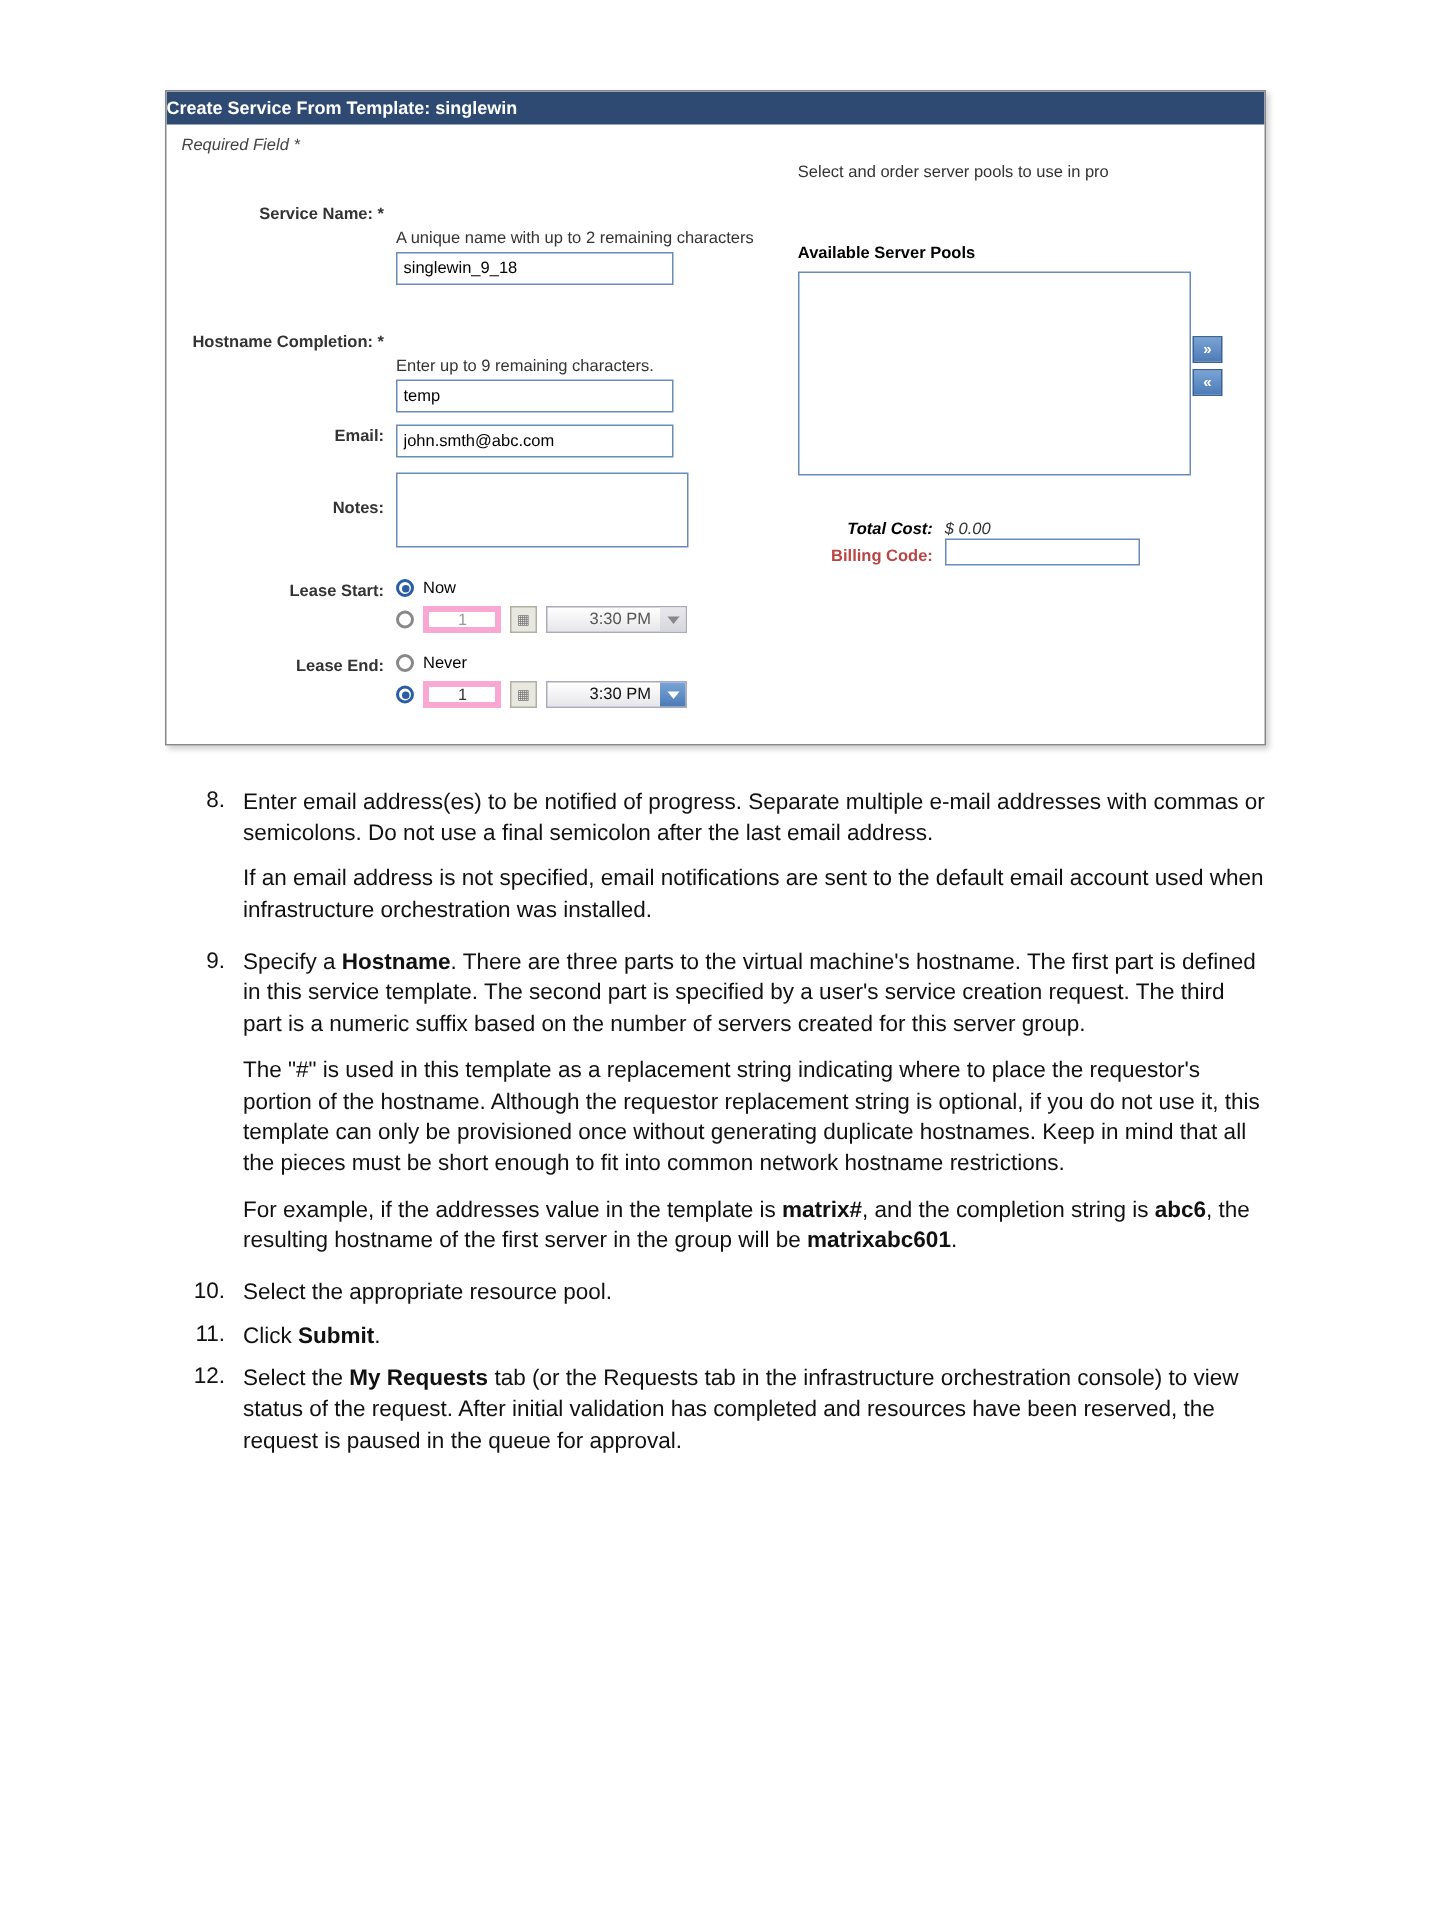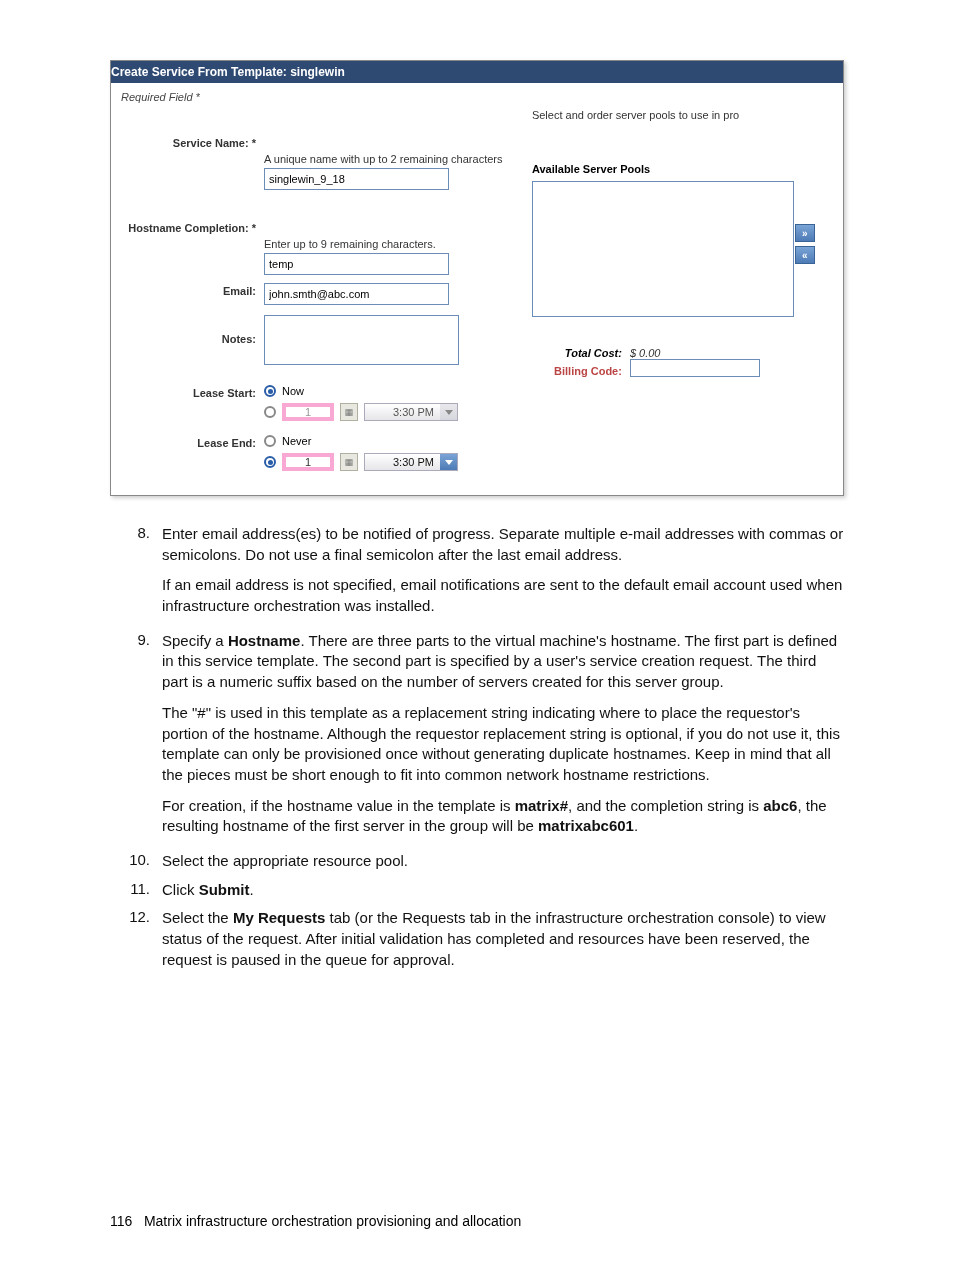--- a/index.html
+++ b/index.html
@@ -344,21 +344,21 @@
     </div>
 
     <div class="doc-item">
       <div class="doc-num">9.</div>
       <div class="doc-text">
         <p>
           <span>Specify a </span><span class="bold">Hostname</span><span>. There are three parts to the virtual machine's hostname. The first part is defined in this service template. The second part is specified by a user's service creation request. The third part is a numeric suffix based on the number of servers created for this server group.</span>
         </p>
         <p>The "#" is used in this template as a replacement string indicating where to place the requestor's portion of the hostname. Although the requestor replacement string is optional, if you do not use it, this template can only be provisioned once without generating duplicate hostnames. Keep in mind that all the pieces must be short enough to fit into common network hostname restrictions.</p>
         <p>
-          <span>For creation, if the hostname value in the template is </span><span class="bold">matrix#</span><span>, and the completion string is </span><span class="bold">abc6</span><span>, the resulting hostname of the first server in the group will be </span><span class="bold">matrixabc601</span><span>.</span>
+          <span>For example, if the addresses value in the template is </span><span class="bold">matrix#</span><span>, and the completion string is </span><span class="bold">abc6</span><span>, the resulting hostname of the first server in the group will be </span><span class="bold">matrixabc601</span><span>.</span>
         </p>
       </div>
     </div>
 
     <div class="doc-item">
       <div class="doc-num">10.</div>
       <div class="doc-text">
           <p class="tight">Select the appropriate resource pool.</p>
         </div>
     </div>
@@ -376,18 +376,14 @@
       <div class="doc-num">12.</div>
       <div class="doc-text">
           <p>
         <span>Select the </span><span class="bold">My Requests</span><span> tab (or the Requests tab in the infrastructure orchestration console) to view status of the request. After initial validation has completed and resources have been reserved, the request is paused in the queue for approval.</span>
       </p>
         </div>
     </div>
 
   </div>
 
-  <div class="footer">
-    <span class="pgnum">116</span>
-    <span>Matrix infrastructure orchestration provisioning and allocation</span>
-  </div>
 
 </div>
 
 </body></html>

